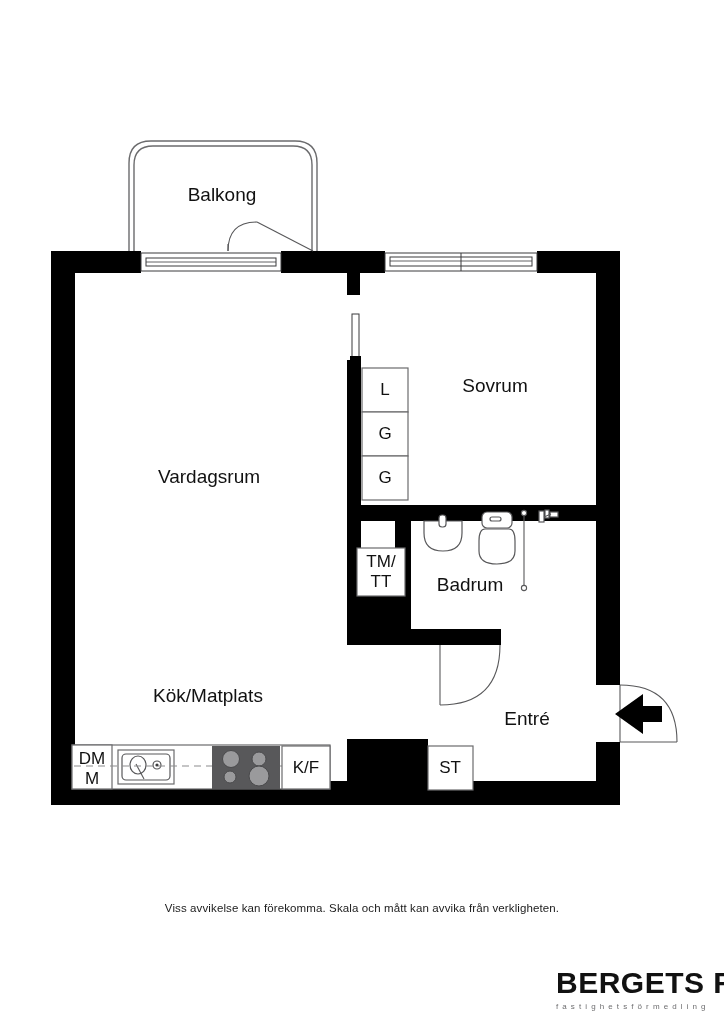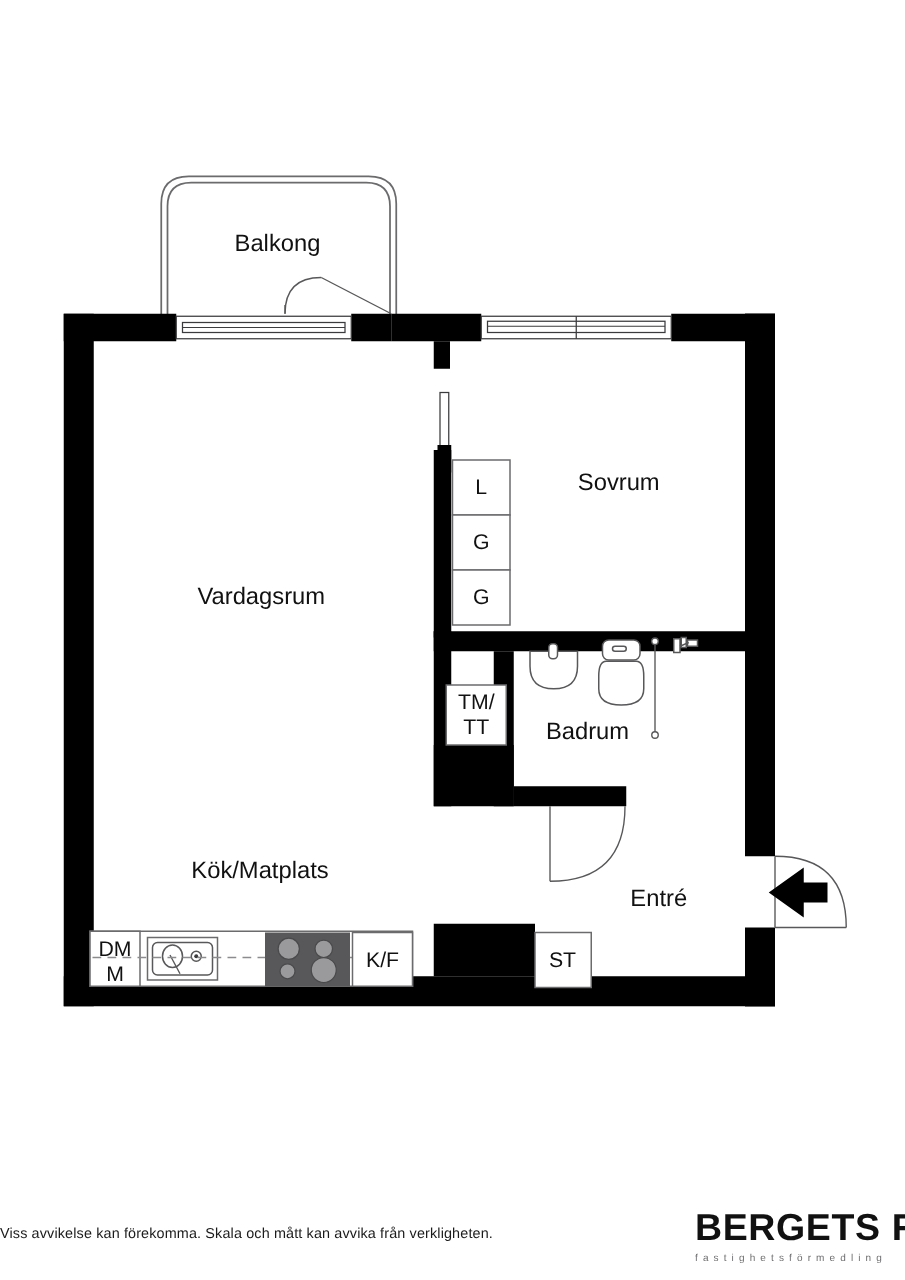--- a/index.html
+++ b/index.html
@@ -92,22 +92,23 @@
   .burner-outer { fill: #9a9a9c; stroke: #4a4a4c; stroke-width: 1; }
   .dash-line {
     fill: none;
     stroke: #8c8c8e;
     stroke-width: 1.2;
     stroke-dasharray: 7 5;
   }
   #disclaimer {
     position: absolute;
     left: 0;
-    top: 981px;
+    top: 902px;
     width: 724px;
+    text-align: center;
     font-size: 11.5px;
     color: #1b1b1b;
     letter-spacing: 0.01em;
   }
   #brand-logo {
     position: absolute;
     left: 556px;
     top: 968px;
     width: 200px;
     text-align: left;

